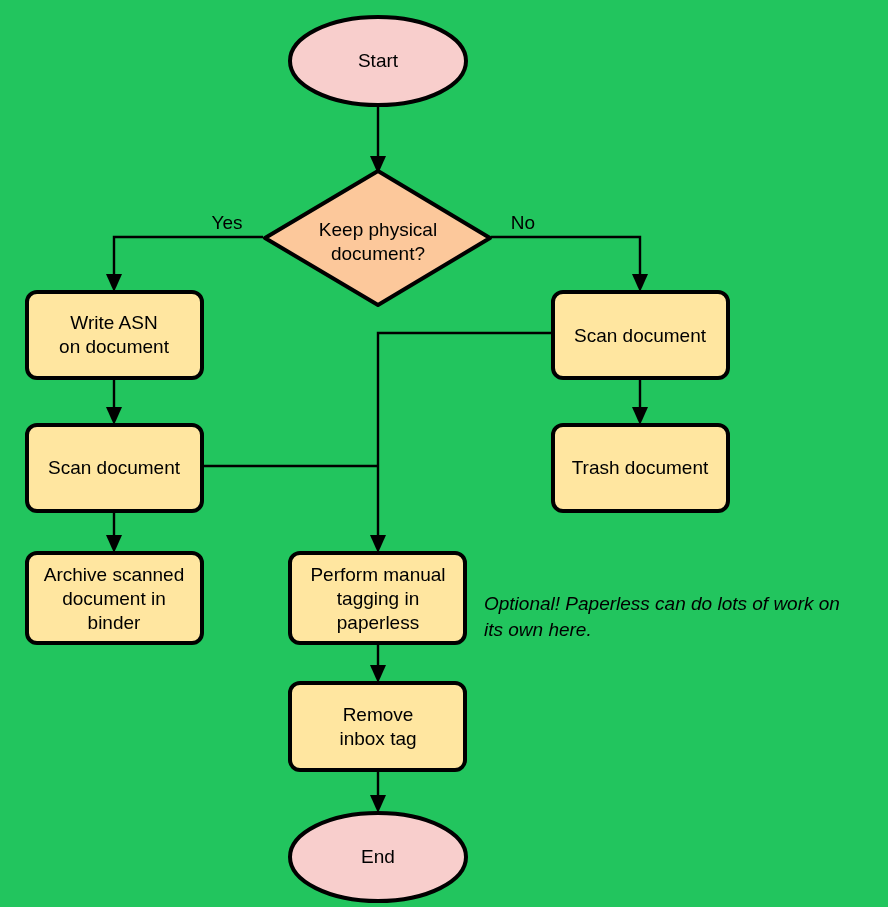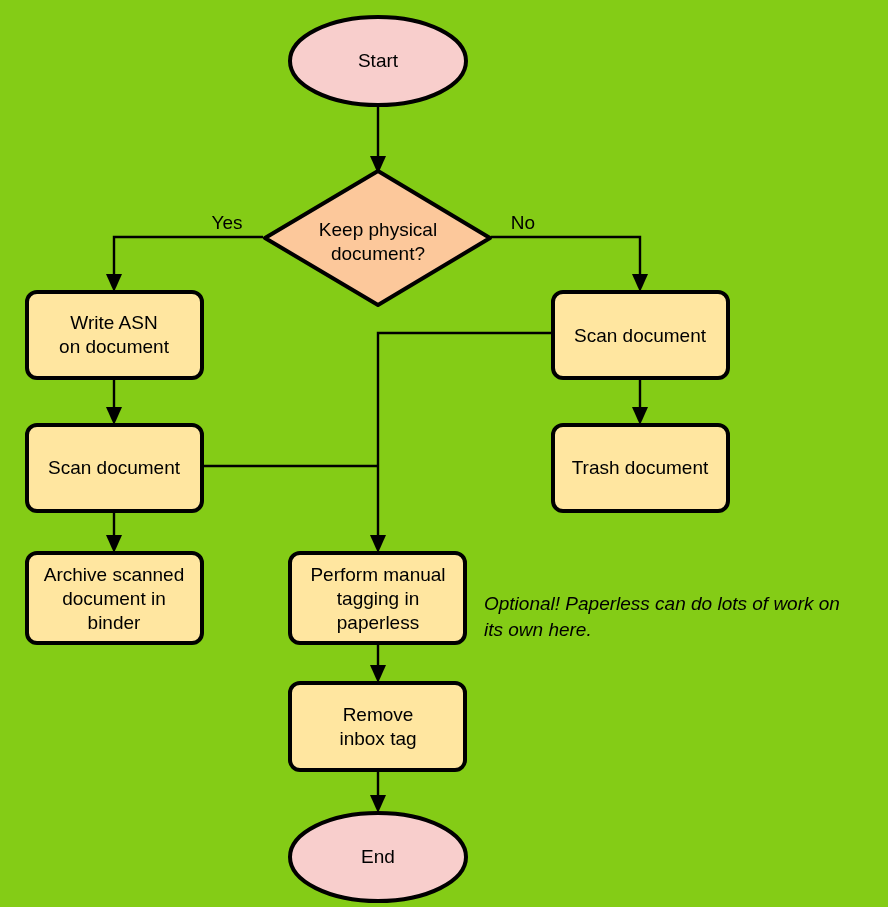--- a/index.html
+++ b/index.html
@@ -10,21 +10,21 @@
   body {
     width: 888px;
     height: 907px;
     font-family: "Liberation Sans", sans-serif;
     overflow: hidden;
   }
   #flowchart-root {
     position: relative;
     width: 888px;
     height: 907px;
-    background: #84cc16;
+    background: #22c55e;
   }
   svg.chart-canvas {
     display: block;
     width: 888px;
     height: 907px;
   }
   .node-shape {
     stroke: #000000;
     stroke-width: 4;
     stroke-linejoin: round;

